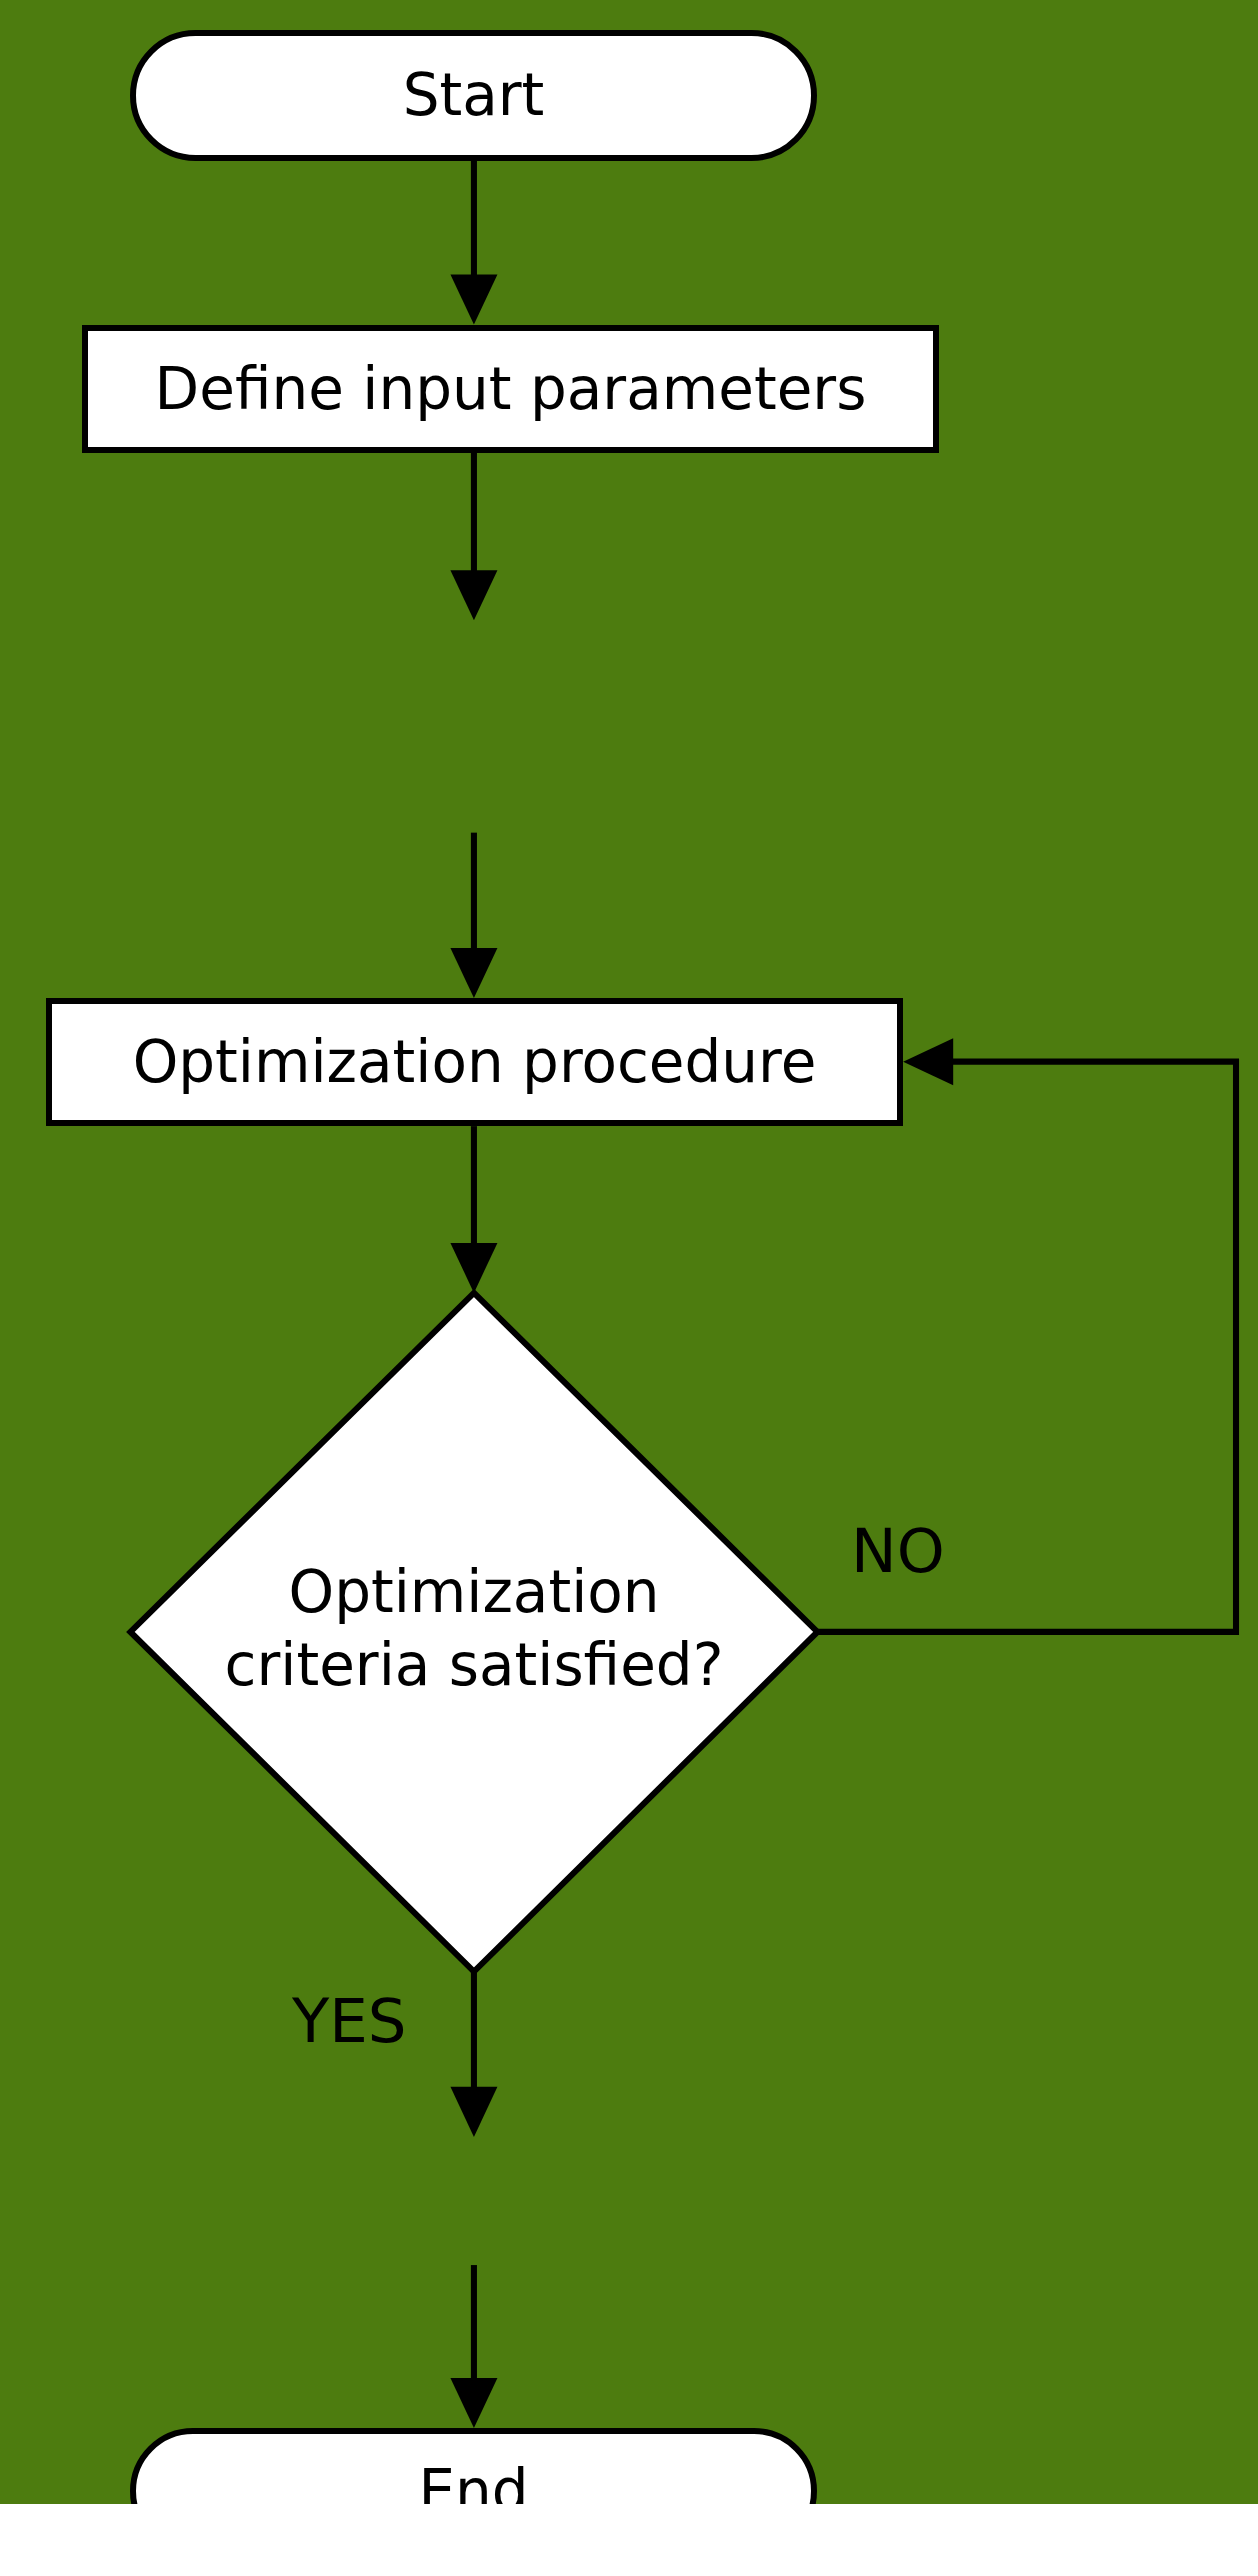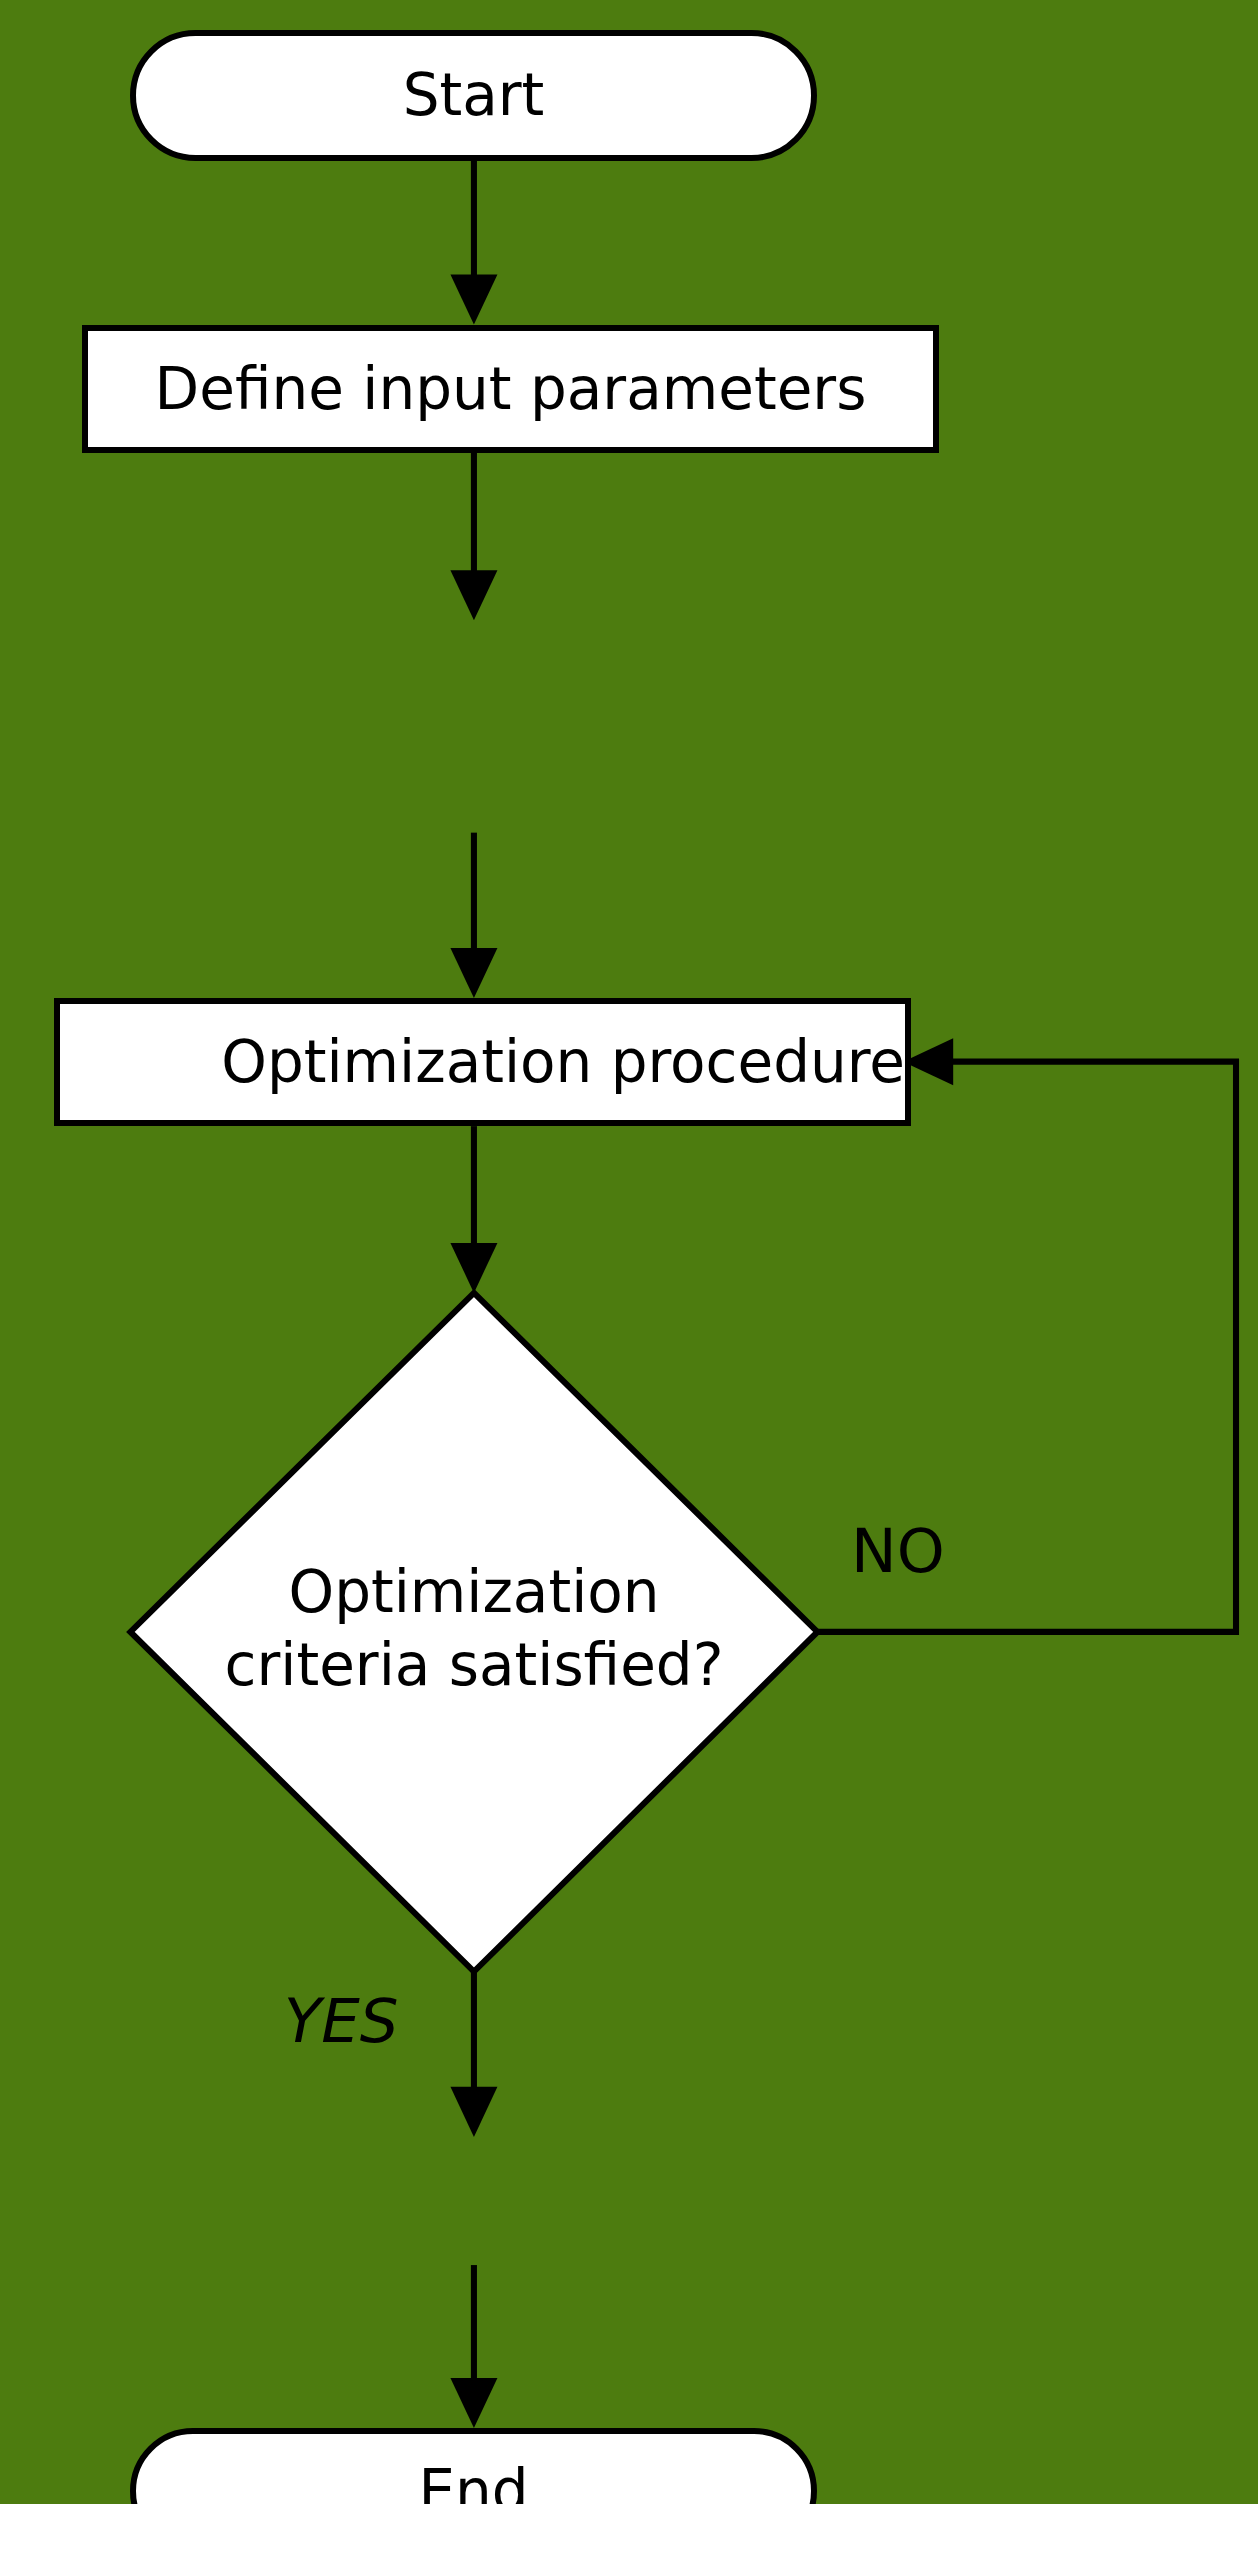--- a/index.html
+++ b/index.html
@@ -39,42 +39,42 @@
   .node .label {
     white-space: pre-line;
     display: block;
     width: 100%;
   }
   .stadium { border-radius: 68px; }
 
   #node-start  { left: 130px; top: 30px;   width: 687px;  height: 131px; }
   #node-define { left: 46px;  top: 325px;  width: 857px; height: 128px; margin-left: 36px; }
   #node-calc   { left: 46px;  top: 620px;  width: 857px; height: 212px; }
-  #node-opt    { left: 54px;  top: 998px; width: 857px; height: 128px; text-align: right; }
+  #node-opt    { left: 46px;  top: 998px; width: 857px; height: 128px; }
   #node-show   { left: 46px;  top: 2137px; width: 857px; height: 128px; }
   #node-end    { left: 130px; top: 2428px; width: 687px;  height: 126px; border-radius: 64px; }
 
   #decision-text {
     position: absolute;
     left: 133px;
     top: 1556px;
     width: 682px;
     text-align: center;
     font-size: 58px;
     line-height: 1.25;
     white-space: pre-line;
     color: #000000;
   }
   .edge-label {
     position: absolute;
     font-size: 61px;
     color: #000000;
   }
   #no-label  { left: 851px; top: 1515px; }
-  #yes-label { left: 284px;  top: 1985px; font-style: italic; }
+  #yes-label { left: 292px;  top: 1985px; }
 
   .stroke {
     stroke: #000000;
     stroke-width: 8px;
     fill: none;
   }
   .arrowhead {
     fill: #000000;
     stroke: none;
   }

